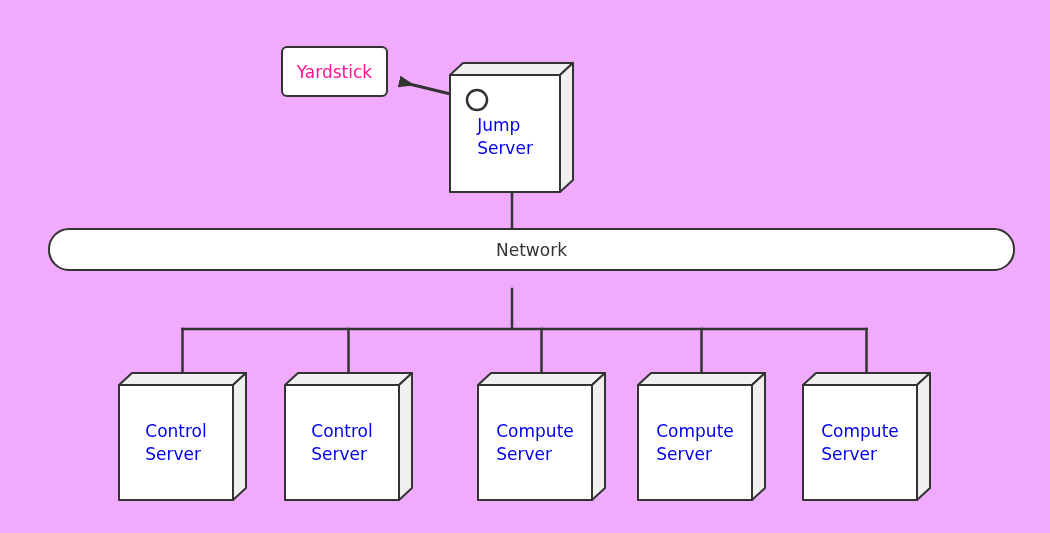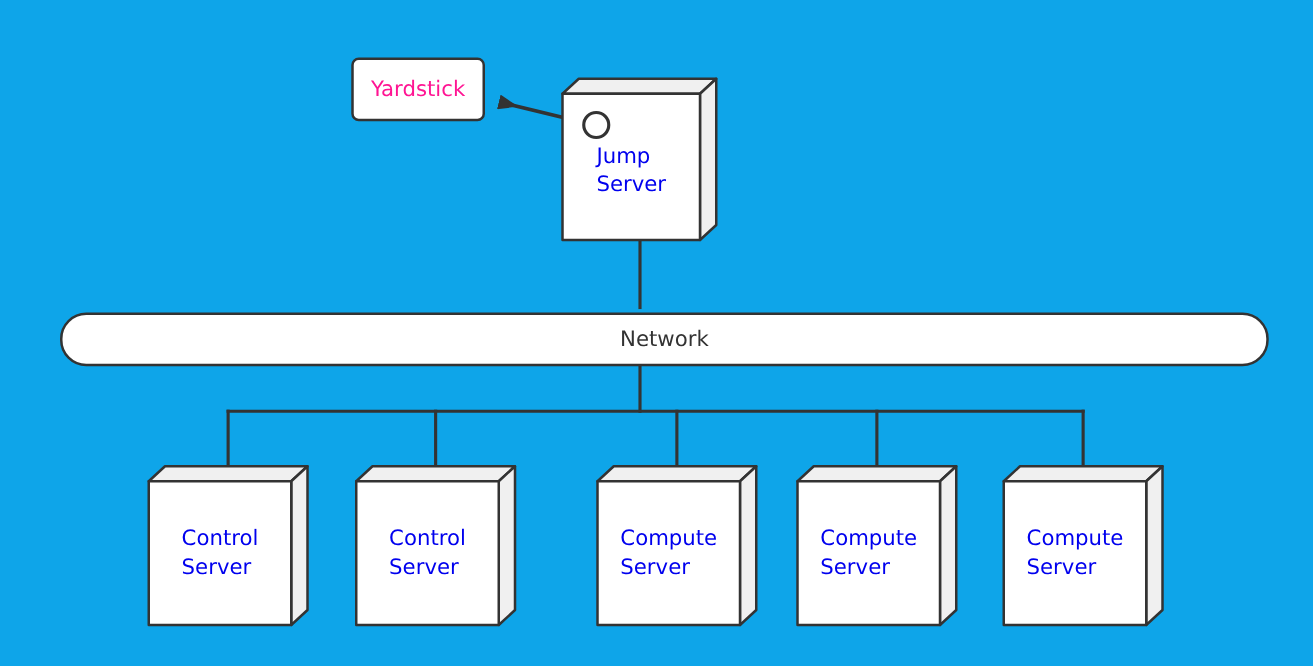--- a/index.html
+++ b/index.html
@@ -4,21 +4,21 @@
 <style>
   html, body {
     margin: 0;
     padding: 0;
     background: #000000;
   }
   .stage {
     position: relative;
     width: 1050px;
     height: 533px;
-    background: #0ea5e9;
+    background: #f0abfc;
     overflow: hidden;
     font-family: "DejaVu Sans", "Liberation Sans", sans-serif;
   }
   .layer {
     position: absolute;
     left: 0;
     top: 0;
   }
   .label {
     position: absolute;
@@ -42,21 +42,21 @@
     justify-content: center;
     font-size: 17px;
   }
   .yardstick {
     left: 281px; top: 46px;
     width: 107px; height: 51px;
     border-radius: 6px;
     color: #ff1493;
   }
   .network {
-    left: 48px; top: 250px;
+    left: 48px; top: 228px;
     width: 967px; height: 43px;
     border-radius: 21px;
     color: #333333;
   }
 </style>
 </head>
 <body>
 
 <div class="stage">
 

